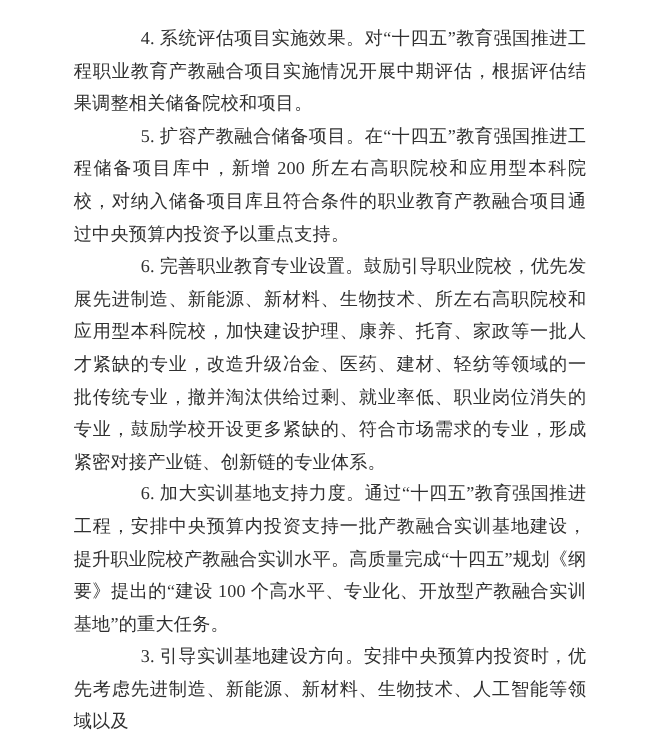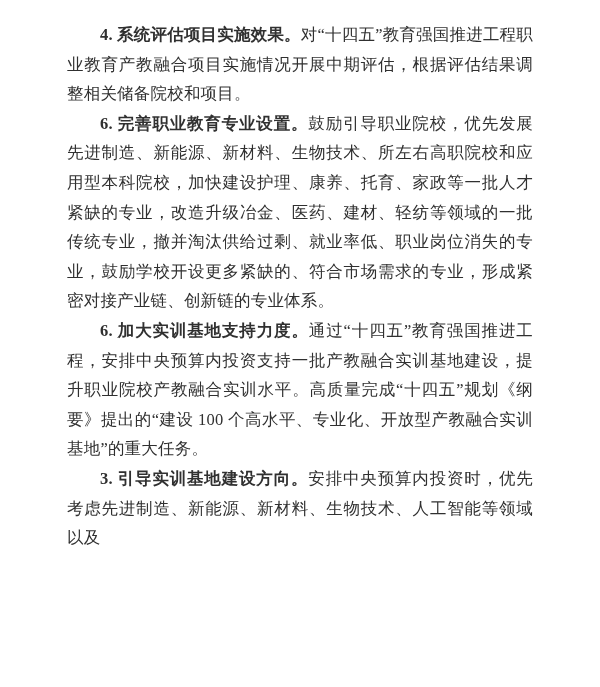--- a/index.html
+++ b/index.html
@@ -26,24 +26,26 @@
     text-justify: inter-character;
     letter-spacing: 0.2px;
   }
   .page p {
     margin: 0;
     padding: 0;
     text-indent: 2em;
     word-break: break-all;
   }
   .lead {
-    font-weight: bold;
+    font-weight: normal;
+    margin-left: 28px;
   }
 </style>
 </head>
 <body>
 
 <div class="page">
   <p><span class="lead">4. 系统评估项目实施效果。</span><span>对“十四五”教育强国推进工程职业教育产教融合项目实施情况开展中期评估，根据评估结果调整相关储备院校和项目。</span></p>
+  <p><span class="lead">5. 扩容产教融合储备项目。</span><span>在“十四五”教育强国推进工程储备项目库中，新增 200 所左右高职院校和应用型本科院校，对纳入储备项目库且符合条件的职业教育产教融合项目通过中央预算内投资予以重点支持。</span></p>
   <p><span class="lead">6. 完善职业教育专业设置。</span><span>鼓励引导职业院校，优先发展先进制造、新能源、新材料、生物技术、所左右高职院校和应用型本科院校，加快建设护理、康养、托育、家政等一批人才紧缺的专业，改造升级冶金、医药、建材、轻纺等领域的一批传统专业，撤并淘汰供给过剩、就业率低、职业岗位消失的专业，鼓励学校开设更多紧缺的、符合市场需求的专业，形成紧密对接产业链、创新链的专业体系。</span></p>
   <p><span class="lead">6. 加大实训基地支持力度。</span><span>通过“十四五”教育强国推进工程，安排中央预算内投资支持一批产教融合实训基地建设，提升职业院校产教融合实训水平。高质量完成“十四五”规划《纲要》提出的“建设 100 个高水平、专业化、开放型产教融合实训基地”的重大任务。</span></p>
   <p><span class="lead">3. 引导实训基地建设方向。</span><span>安排中央预算内投资时，优先考虑先进制造、新能源、新材料、生物技术、人工智能等领域以及</span></p>
 </div>
 
 </body></html>

